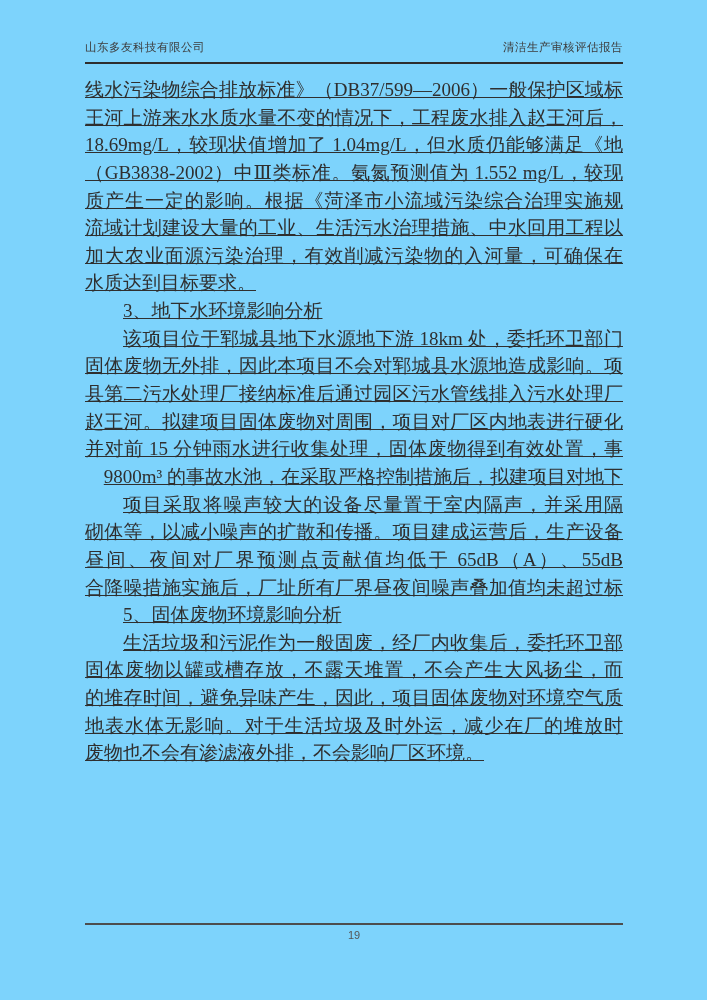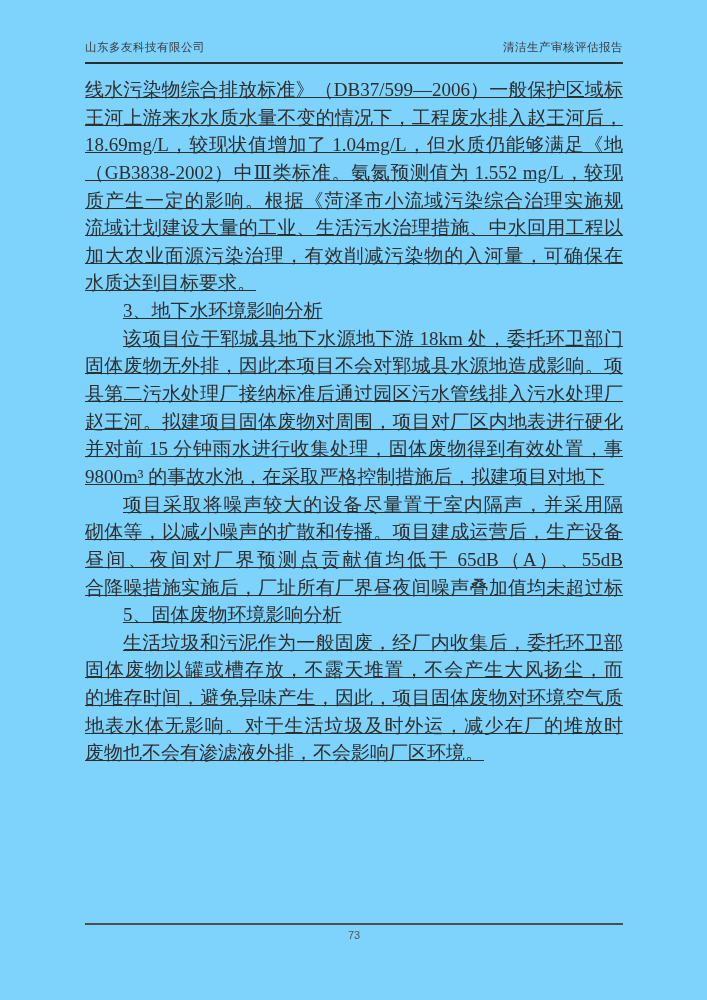--- a/index.html
+++ b/index.html
@@ -43,21 +43,21 @@
     text-decoration: underline;
   }
   .line {
     height: 27.65px;
     line-height: 27.65px;
     text-align: justify;
     text-align-last: justify;
     overflow: hidden;
   }
   .line.no-justify {
-    text-align: left;
+    text-align: right;
     text-align-last: left;
   }
   .line.indent {
     text-indent: 2em;
   }
   
   .footer-rule {
     position: absolute;
     top: 923px;
     left: 85px;
@@ -109,15 +109,15 @@
       <div class="line indent no-justify">5、固体废物环境影响分析</div>
       <div class="line indent">生活垃圾和污泥作为一般固废，经厂内收集后，委托环卫部门定期运走处置。项目</div>
       <div class="line">固体废物以罐或槽存放，不露天堆置，不会产生大风扬尘，而且，尽量减少固废在厂内</div>
       <div class="line">的堆存时间，避免异味产生，因此，项目固体废物对环境空气质量影响较小。项目固体</div>
       <div class="line">地表水体无影响。对于生活垃圾及时外运，减少在厂的堆放时间，因此，拟建项目固体</div>
       <div class="line no-justify">废物也不会有渗滤液外排，不会影响厂区环境。</div>
     </div>
 
   <div class="footer-rule"></div>
 
-  <div class="page-number">73</div>
+  <div class="page-number">19</div>
 
 </div>
 
 </body></html>

